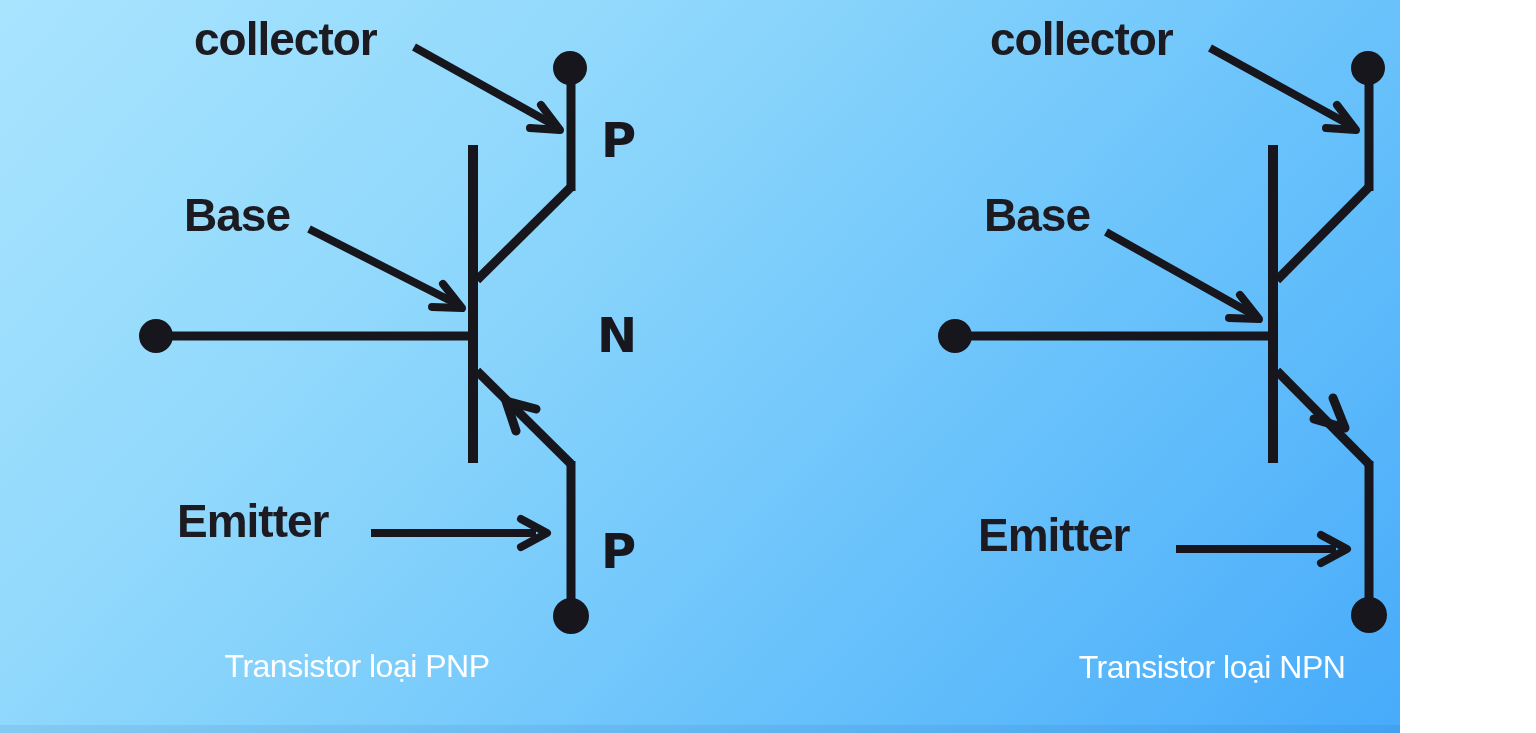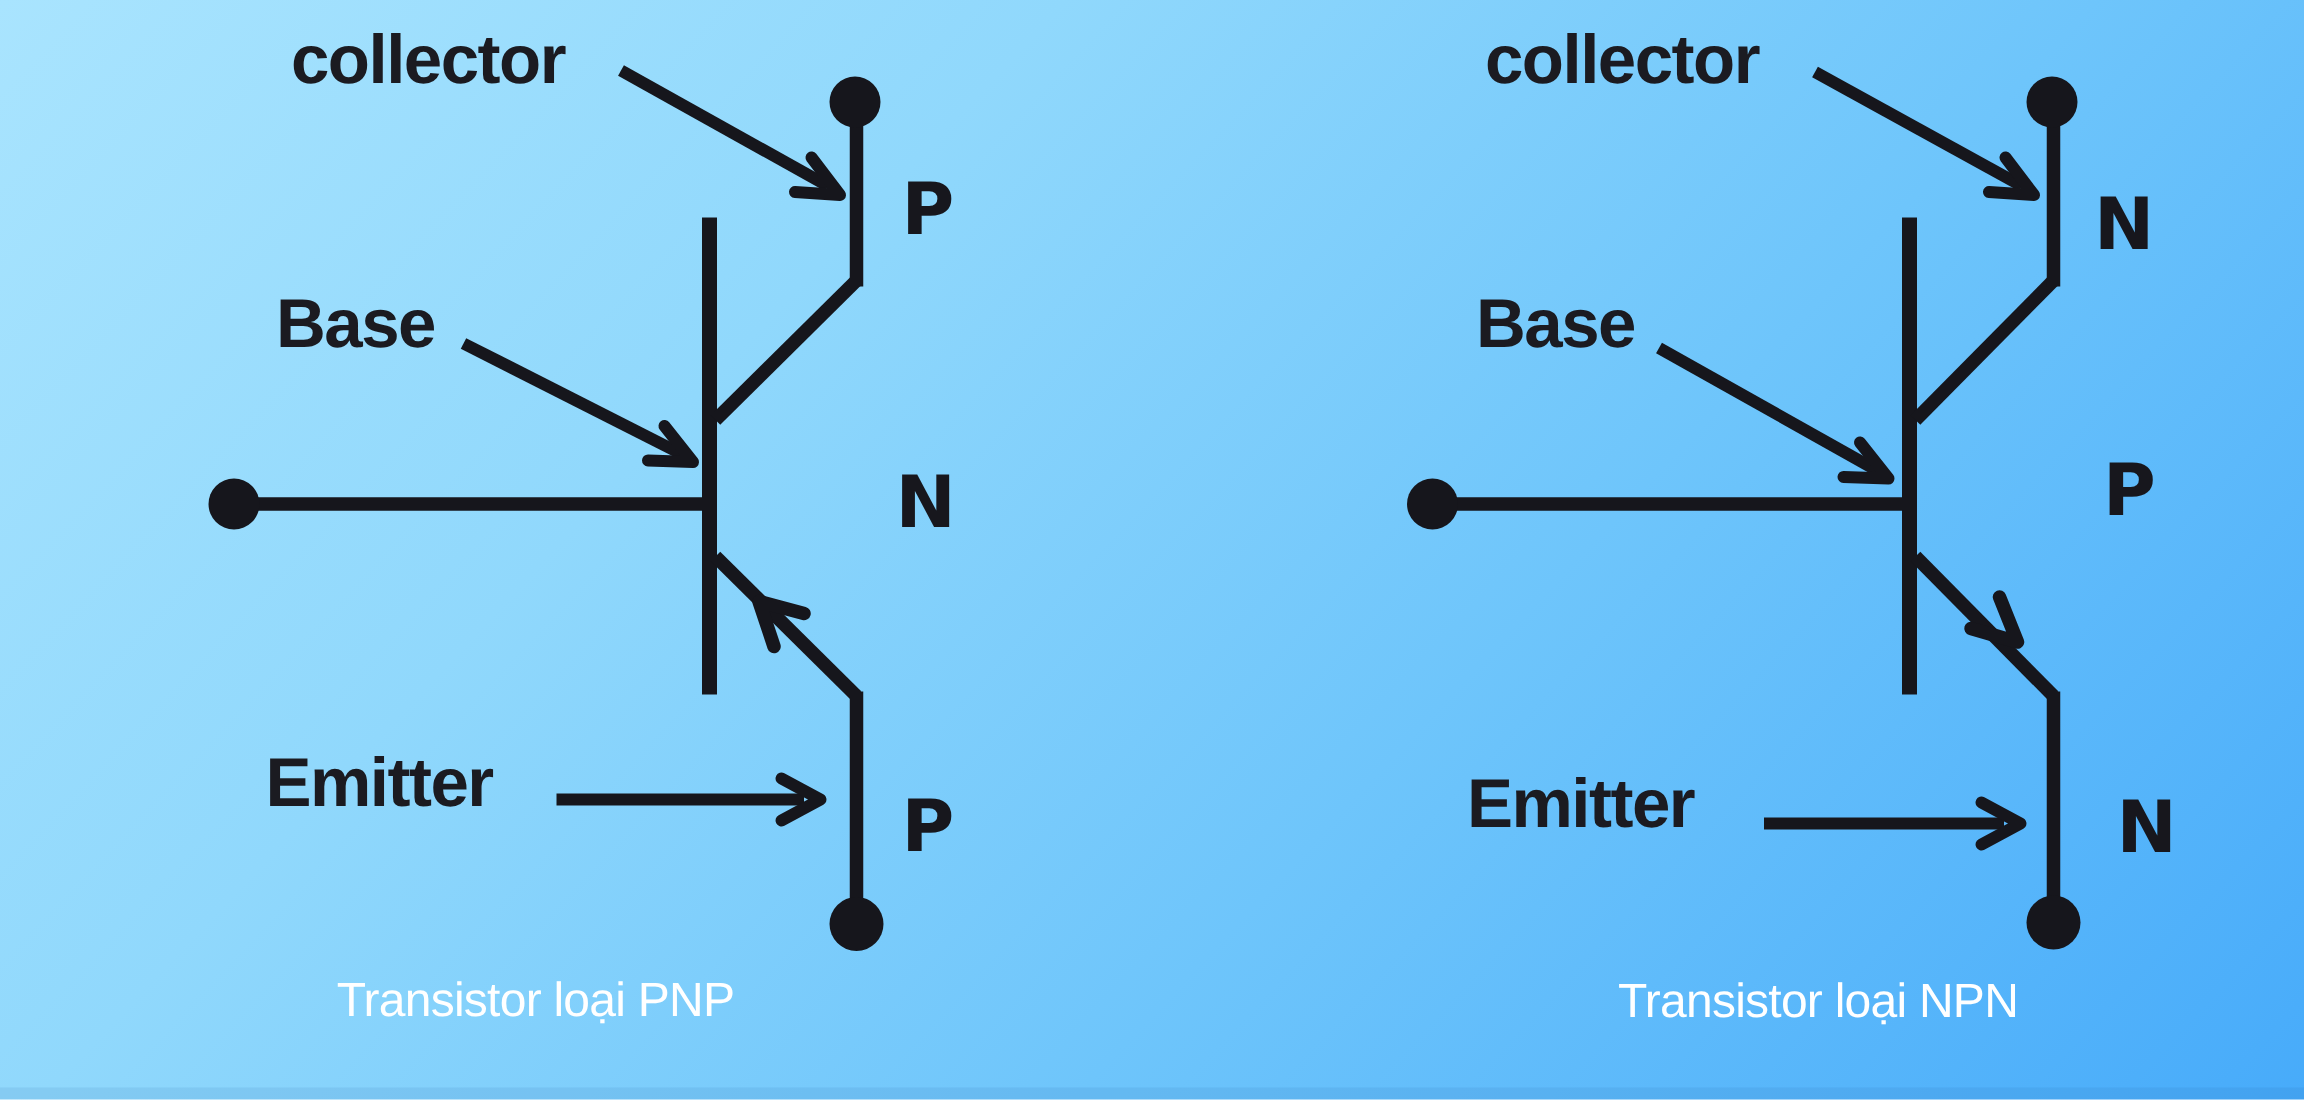--- a/index.html
+++ b/index.html
@@ -1,18 +1,18 @@
 <!DOCTYPE html>
 <html><head>
 <meta charset="utf-8">
 <style>
   html,body{margin:0;padding:0;}
   body{width:1536px;height:733px;overflow:hidden;font-family:"Liberation Sans",sans-serif;}
   .stage{
-    position:relative;width:1536px;height:733px;overflow:hidden;
+    position:relative;width:1400px;height:733px;overflow:hidden;
     background:linear-gradient(133deg,#a9e4fe 0%,#90d8fc 32%,#6ec5fb 63%,#47abfa 100%);
   }
   .schem{position:absolute;inset:0;width:1536px;height:733px;display:block;}
   .lbl{
     position:absolute;line-height:1;font-weight:700;color:#1b1b21;
     font-family:"Liberation Sans",sans-serif;white-space:nowrap;
   }
   .term-label{font-size:46px;letter-spacing:-1px;}
   .region-letter{
     position:absolute;line-height:1;font-weight:700;color:#17171d;

